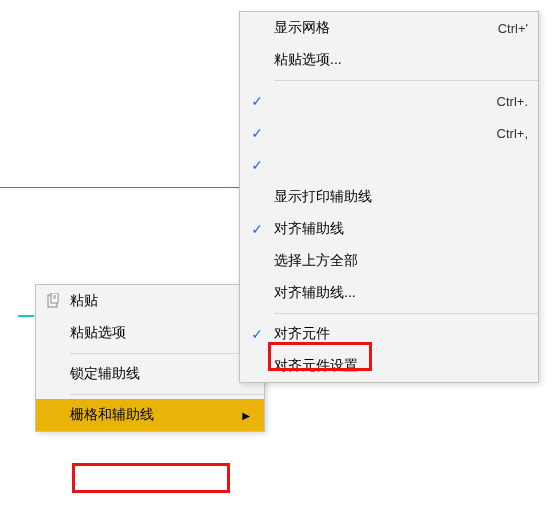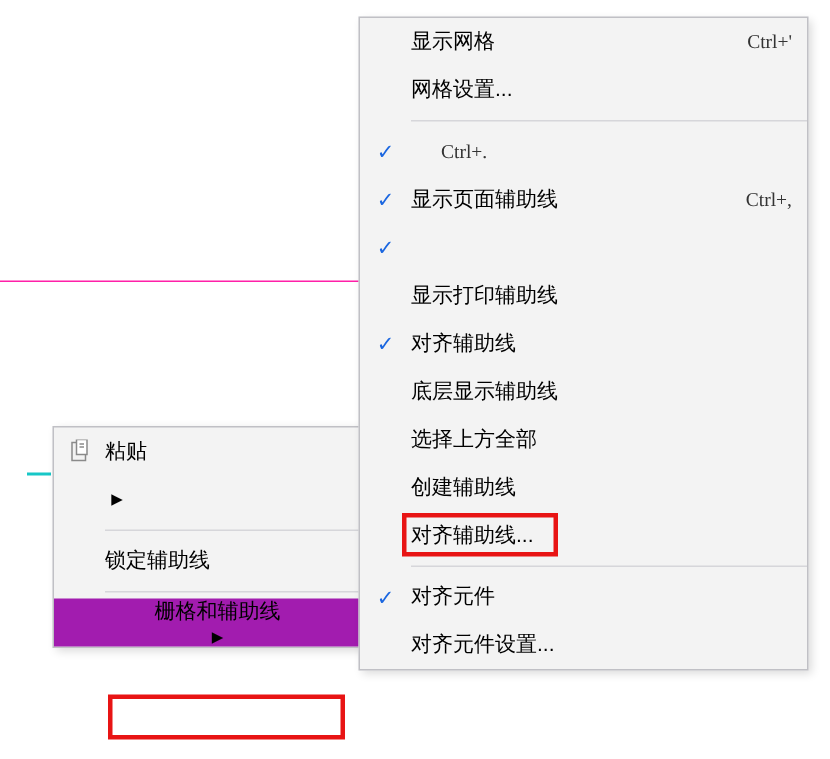--- a/index.html
+++ b/index.html
@@ -44,36 +44,36 @@
     top: 11px;
     left: 239px;
     width: 300px;
   }
   .menu-row {
     display: flex;
     align-items: center;
     height: 32px;
     position: relative;
     padding-right: 10px;
+    justify-content: space-between;
   }
-  .menu-row.hover { background: #a21caf; flex-direction: column; }
+  .menu-row.hover { background: #eab308; }
   .icon-col {
     width: 34px;
     display: flex;
     align-items: center;
     justify-content: center;
     flex-shrink: 0;
   }
   .label-col { flex: 1; white-space: nowrap; }
   .shortcut-col {
     color: #333;
     font-size: 13px;
     padding-left: 20px;
     white-space: nowrap;
-    font-family: Liberation Serif, serif;
   }
   .arrow-col {
     width: 16px;
     display: flex;
     align-items: center;
     justify-content: center;
   }
   .sep {
     height: 1px;
     background: #d6d6da;
@@ -100,20 +100,21 @@
         <rect x="2" y="2" width="9" height="12" fill="none" stroke="#8a8a8a" stroke-width="1"></rect>
         <rect x="5" y="0" width="7" height="10" fill="#fff" stroke="#8a8a8a" stroke-width="1"></rect>
         <line x1="7" y1="3" x2="10" y2="3" stroke="#8a8a8a"></line>
         <line x1="7" y1="5" x2="10" y2="5" stroke="#8a8a8a"></line>
       </svg>
     </span>
     <span class="label-col">粘贴</span>
   </div>
   <div class="menu-row">
     <span class="icon-col"></span>
+    <span class="label-col">粘贴选项</span>
     <span class="arrow-col">
         <span class="arrow-glyph">▶</span>
       </span>
   </div>
   <div class="sep"></div>
   <div class="menu-row">
     <span class="icon-col"></span>
     <span class="label-col">锁定辅助线</span>
   </div>
   <div class="sep"></div>
@@ -128,62 +129,53 @@
 </div>
 
 <div class="context-menu right">
   <div class="menu-row">
     <span class="icon-col"></span>
     <span class="label-col">显示网格</span>
     <span class="shortcut-col">Ctrl+'</span>
   </div>
   <div class="menu-row">
     <span class="icon-col"></span>
-    <span class="label-col">网格设置...</span>
+    <span class="label-col">粘贴选项...</span>
   </div>
   <div class="sep"></div>
   <div class="menu-row">
     <span class="icon-col">
         <span class="checkmark">✓</span>
       </span>
     <span class="shortcut-col">Ctrl+.</span>
   </div>
   <div class="menu-row">
     <span class="icon-col">
         <span class="checkmark">✓</span>
       </span>
-    <span class="label-col">显示页面辅助线</span>
     <span class="shortcut-col">Ctrl+,</span>
   </div>
   <div class="menu-row">
     <span class="icon-col">
         <span class="checkmark">✓</span>
       </span>
   </div>
   <div class="menu-row">
     <span class="icon-col"></span>
     <span class="label-col">显示打印辅助线</span>
   </div>
   <div class="menu-row">
     <span class="icon-col">
         <span class="checkmark">✓</span>
       </span>
     <span class="label-col">对齐辅助线</span>
   </div>
   <div class="menu-row">
     <span class="icon-col"></span>
-    <span class="label-col">底层显示辅助线</span>
-  </div>
-  <div class="menu-row">
-    <span class="icon-col"></span>
     <span class="label-col">选择上方全部</span>
-  </div>
-  <div class="menu-row">
-    <span class="icon-col"></span>
-    <span class="label-col">创建辅助线</span>
   </div>
   <div class="menu-row">
     <span class="icon-col"></span>
     <span class="label-col">对齐辅助线...</span>
   </div>
   <div class="sep"></div>
   <div class="menu-row">
     <span class="icon-col">
         <span class="checkmark">✓</span>
       </span>

